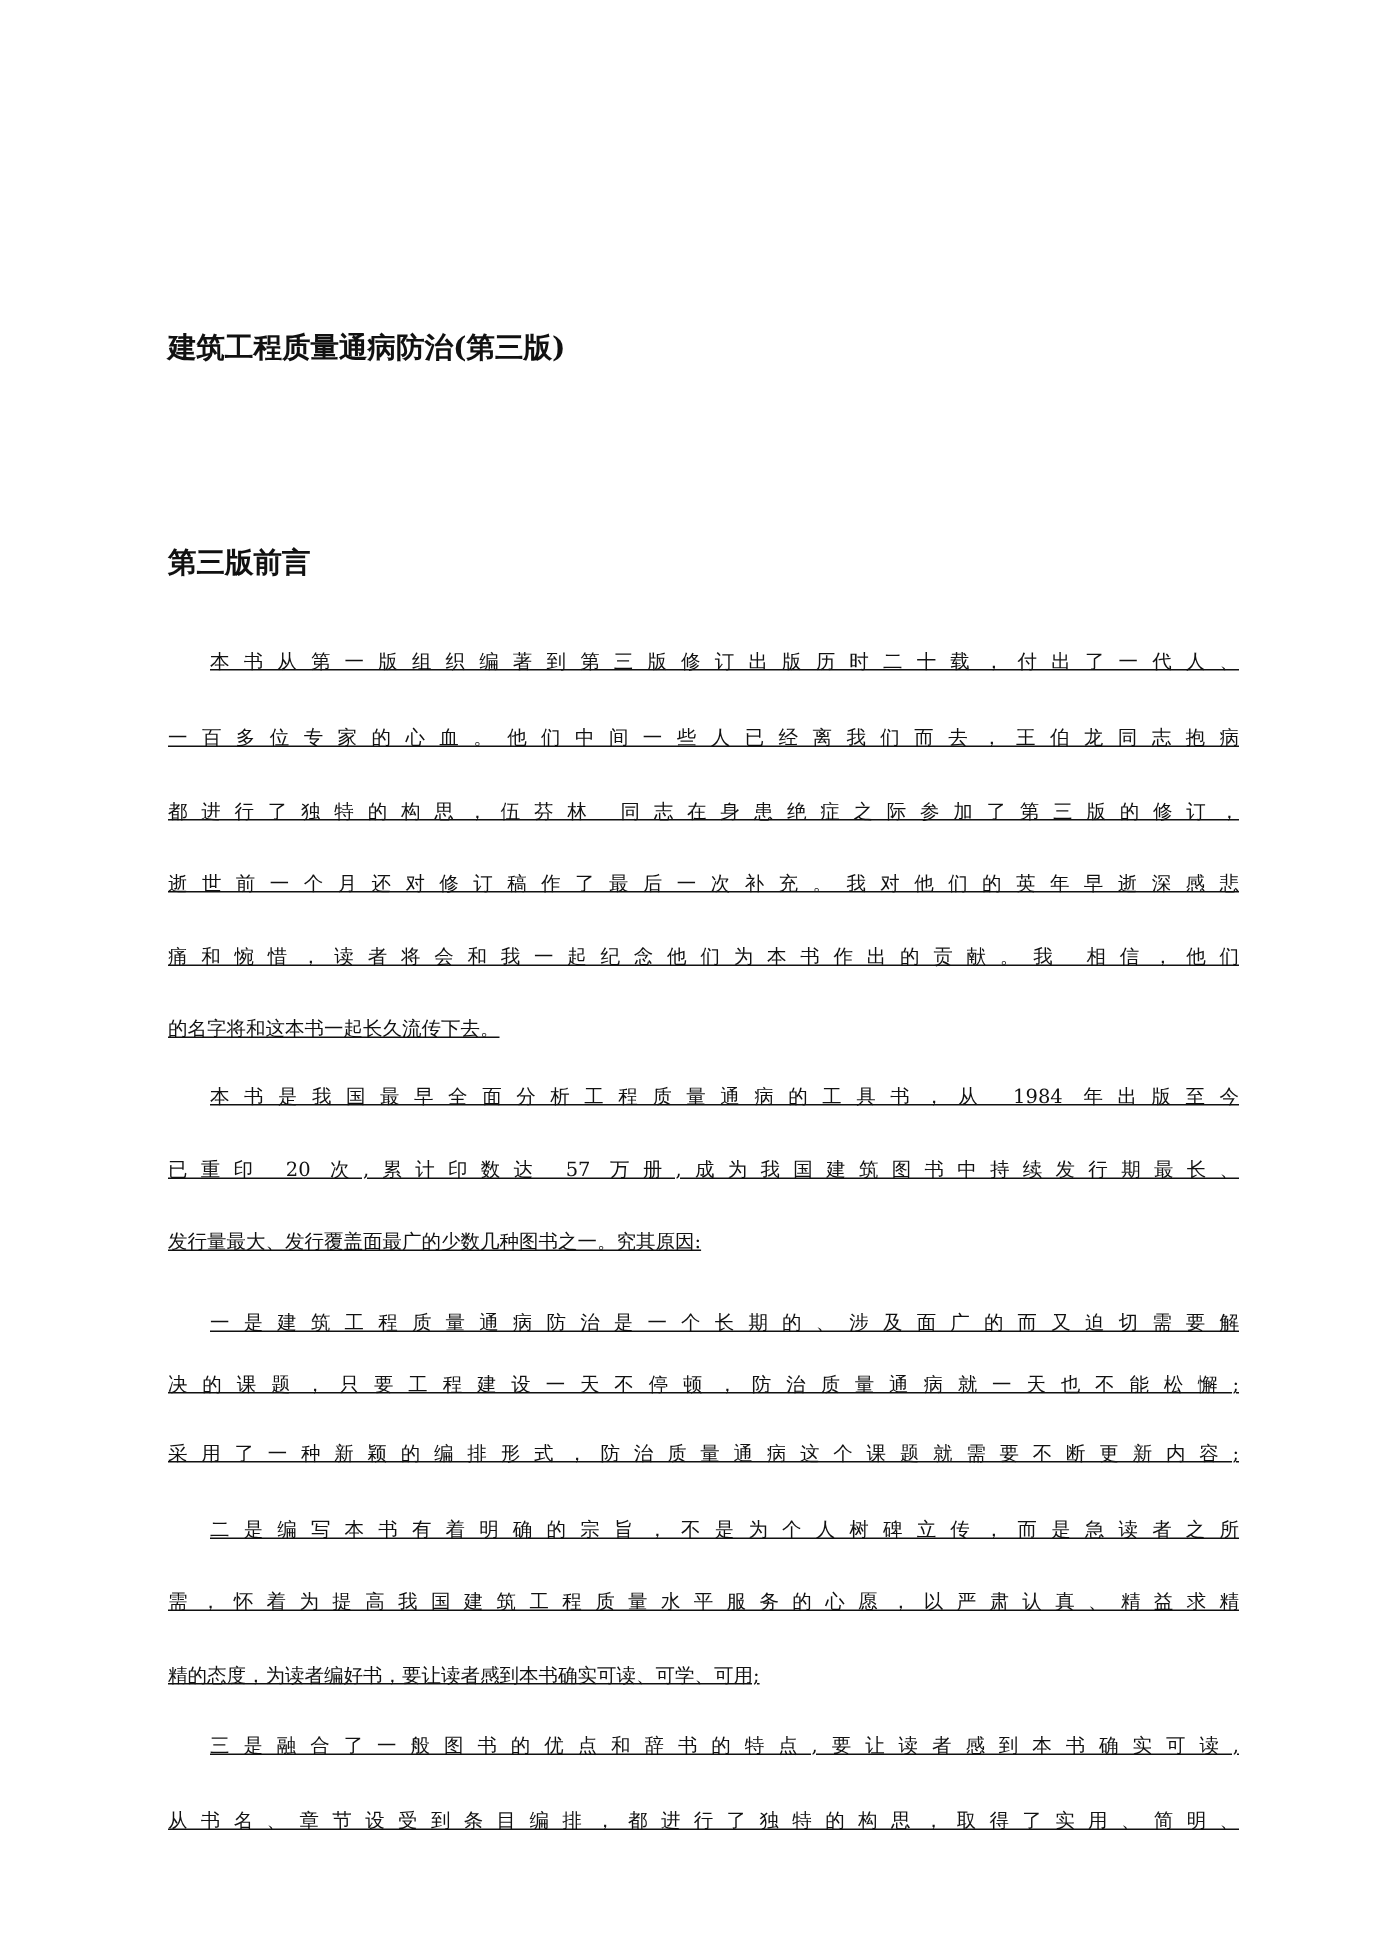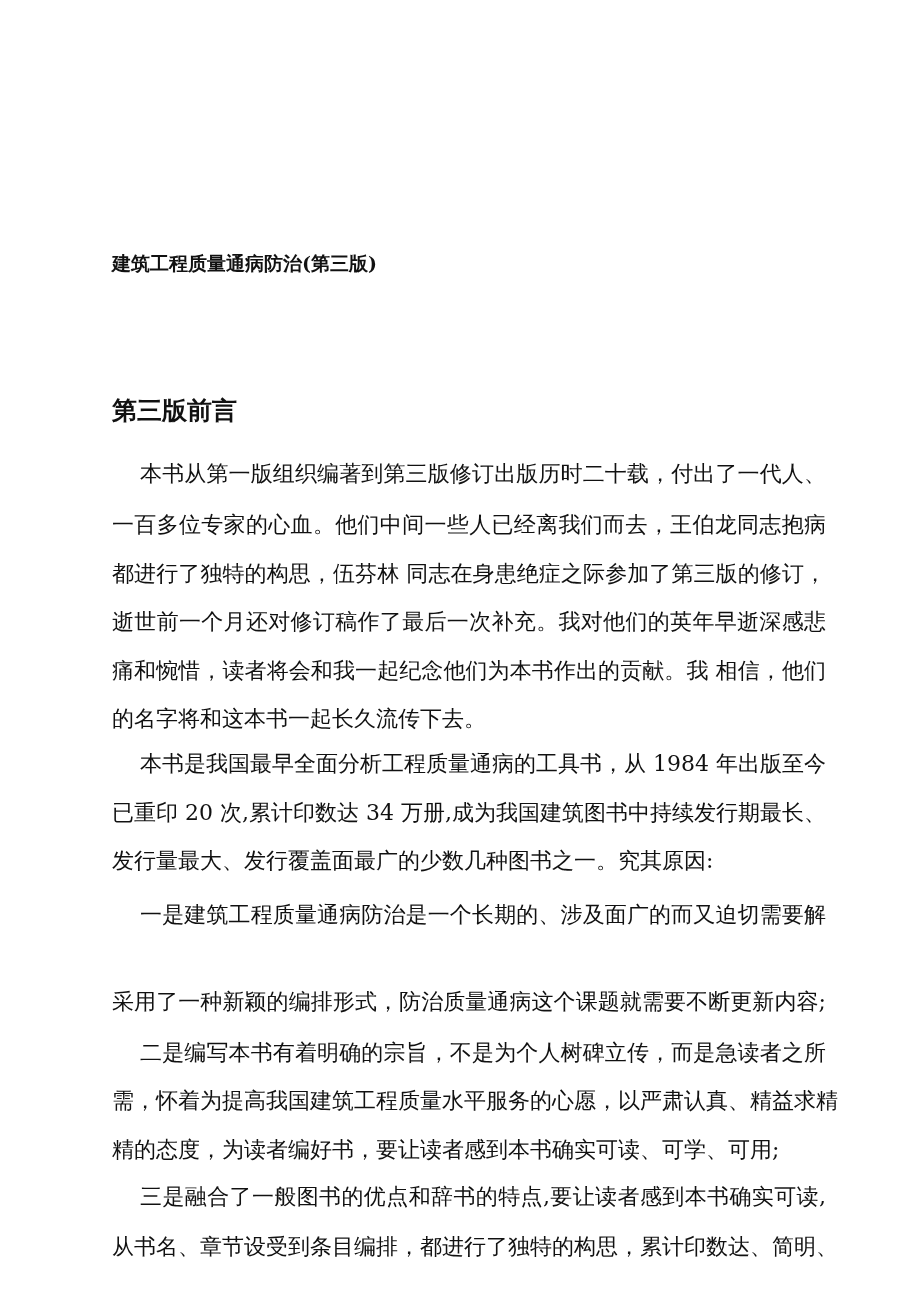--- a/index.html
+++ b/index.html
@@ -13,48 +13,48 @@
       position: relative;
       overflow: hidden;
       font-family: "DejaVu Serif", "Liberation Serif", serif;
       color: #111111;
     }
     .page {
       position: absolute;
       left: 0; top: 0;
       width: 920px;
       height: 977px;
-      margin-top: 32px;
     }
     .title {
       position: absolute;
       left: 112px;
       top: 219px;
       font-size: 19px;
       font-weight: bold;
       white-space: nowrap;
       letter-spacing: 0px;
     }
     .heading {
       position: absolute;
       left: 112px;
       top: 362px;
-      font-size: 25px;
+      font-size: 19px;
       font-weight: bold;
       white-space: nowrap;
     }
     .line {
       position: absolute;
       left: 112px;
       width: 714px;
-      font-size: 22px;
+      font-size: 13px;
       line-height: 28px;
       white-space: nowrap;
       text-align: justify;
       text-align-last: justify;
+      text-decoration: underline;
     }
     .line.indent {
       left: 140px;
       width: 686px;
     }
     .line.last {
       text-align-last: left;
     }
   </style>
 </head>
@@ -67,26 +67,27 @@
   <div class="heading">第三版前言</div>
 
   <div class="line indent" style="top:428px;">本书从第一版组织编著到第三版修订出版历时二十载，付出了一代人、</div>
   <div class="line" style="top:479px;">一百多位专家的心血。他们中间一些人已经离我们而去，王伯龙同志抱病</div>
   <div class="line" style="top:528px;">都进行了独特的构思，伍芬林 同志在身患绝症之际参加了第三版的修订，</div>
   <div class="line" style="top:625px;">痛和惋惜，读者将会和我一起纪念他们为本书作出的贡献。我 相信，他们</div>
   <div class="line" style="top:576px;">逝世前一个月还对修订稿作了最后一次补充。我对他们的英年早逝深感悲</div>
   <div class="line last" style="top:673px;">的名字将和这本书一起长久流传下去。</div>
 
   <div class="line indent" style="top:718px;">本书是我国最早全面分析工程质量通病的工具书，从 1984 年出版至今</div>
-  <div class="line" style="top:767px;">已重印 20 次,累计印数达 34 万册,成为我国建筑图书中持续发行期最长、</div>
+  <div class="line" style="top:767px;">已重印 20 次,累计印数达 57 万册,成为我国建筑图书中持续发行期最长、</div>
   <div class="line last" style="top:815px;">发行量最大、发行覆盖面最广的少数几种图书之一。究其原因:</div>
 
   <div class="line indent" style="top:869px;">一是建筑工程质量通病防治是一个长期的、涉及面广的而又迫切需要解</div>
+  <div class="line" style="top:910px;">决的课题，只要工程建设一天不停顿，防治质量通病就一天也不能松懈;</div>
   <div class="line" style="top:956px;">采用了一种新颖的编排形式，防治质量通病这个课题就需要不断更新内容;</div>
 
   <div class="line indent" style="top:1007px;">二是编写本书有着明确的宗旨，不是为个人树碑立传，而是急读者之所</div>
   <div class="line" style="top:1055px;">需，怀着为提高我国建筑工程质量水平服务的心愿，以严肃认真、精益求精</div>
   <div class="line last" style="top:1104px;">精的态度，为读者编好书，要让读者感到本书确实可读、可学、可用;</div>
 
   <div class="line indent" style="top:1151px;">三是融合了一般图书的优点和辞书的特点,要让读者感到本书确实可读,</div>
-  <div class="line" style="top:1201px;">从书名、章节设受到条目编排，都进行了独特的构思，累计印数达、简明、</div>
+  <div class="line" style="top:1201px;">从书名、章节设受到条目编排，都进行了独特的构思，取得了实用、简明、</div>
 
 </div>
 
 </body></html>

